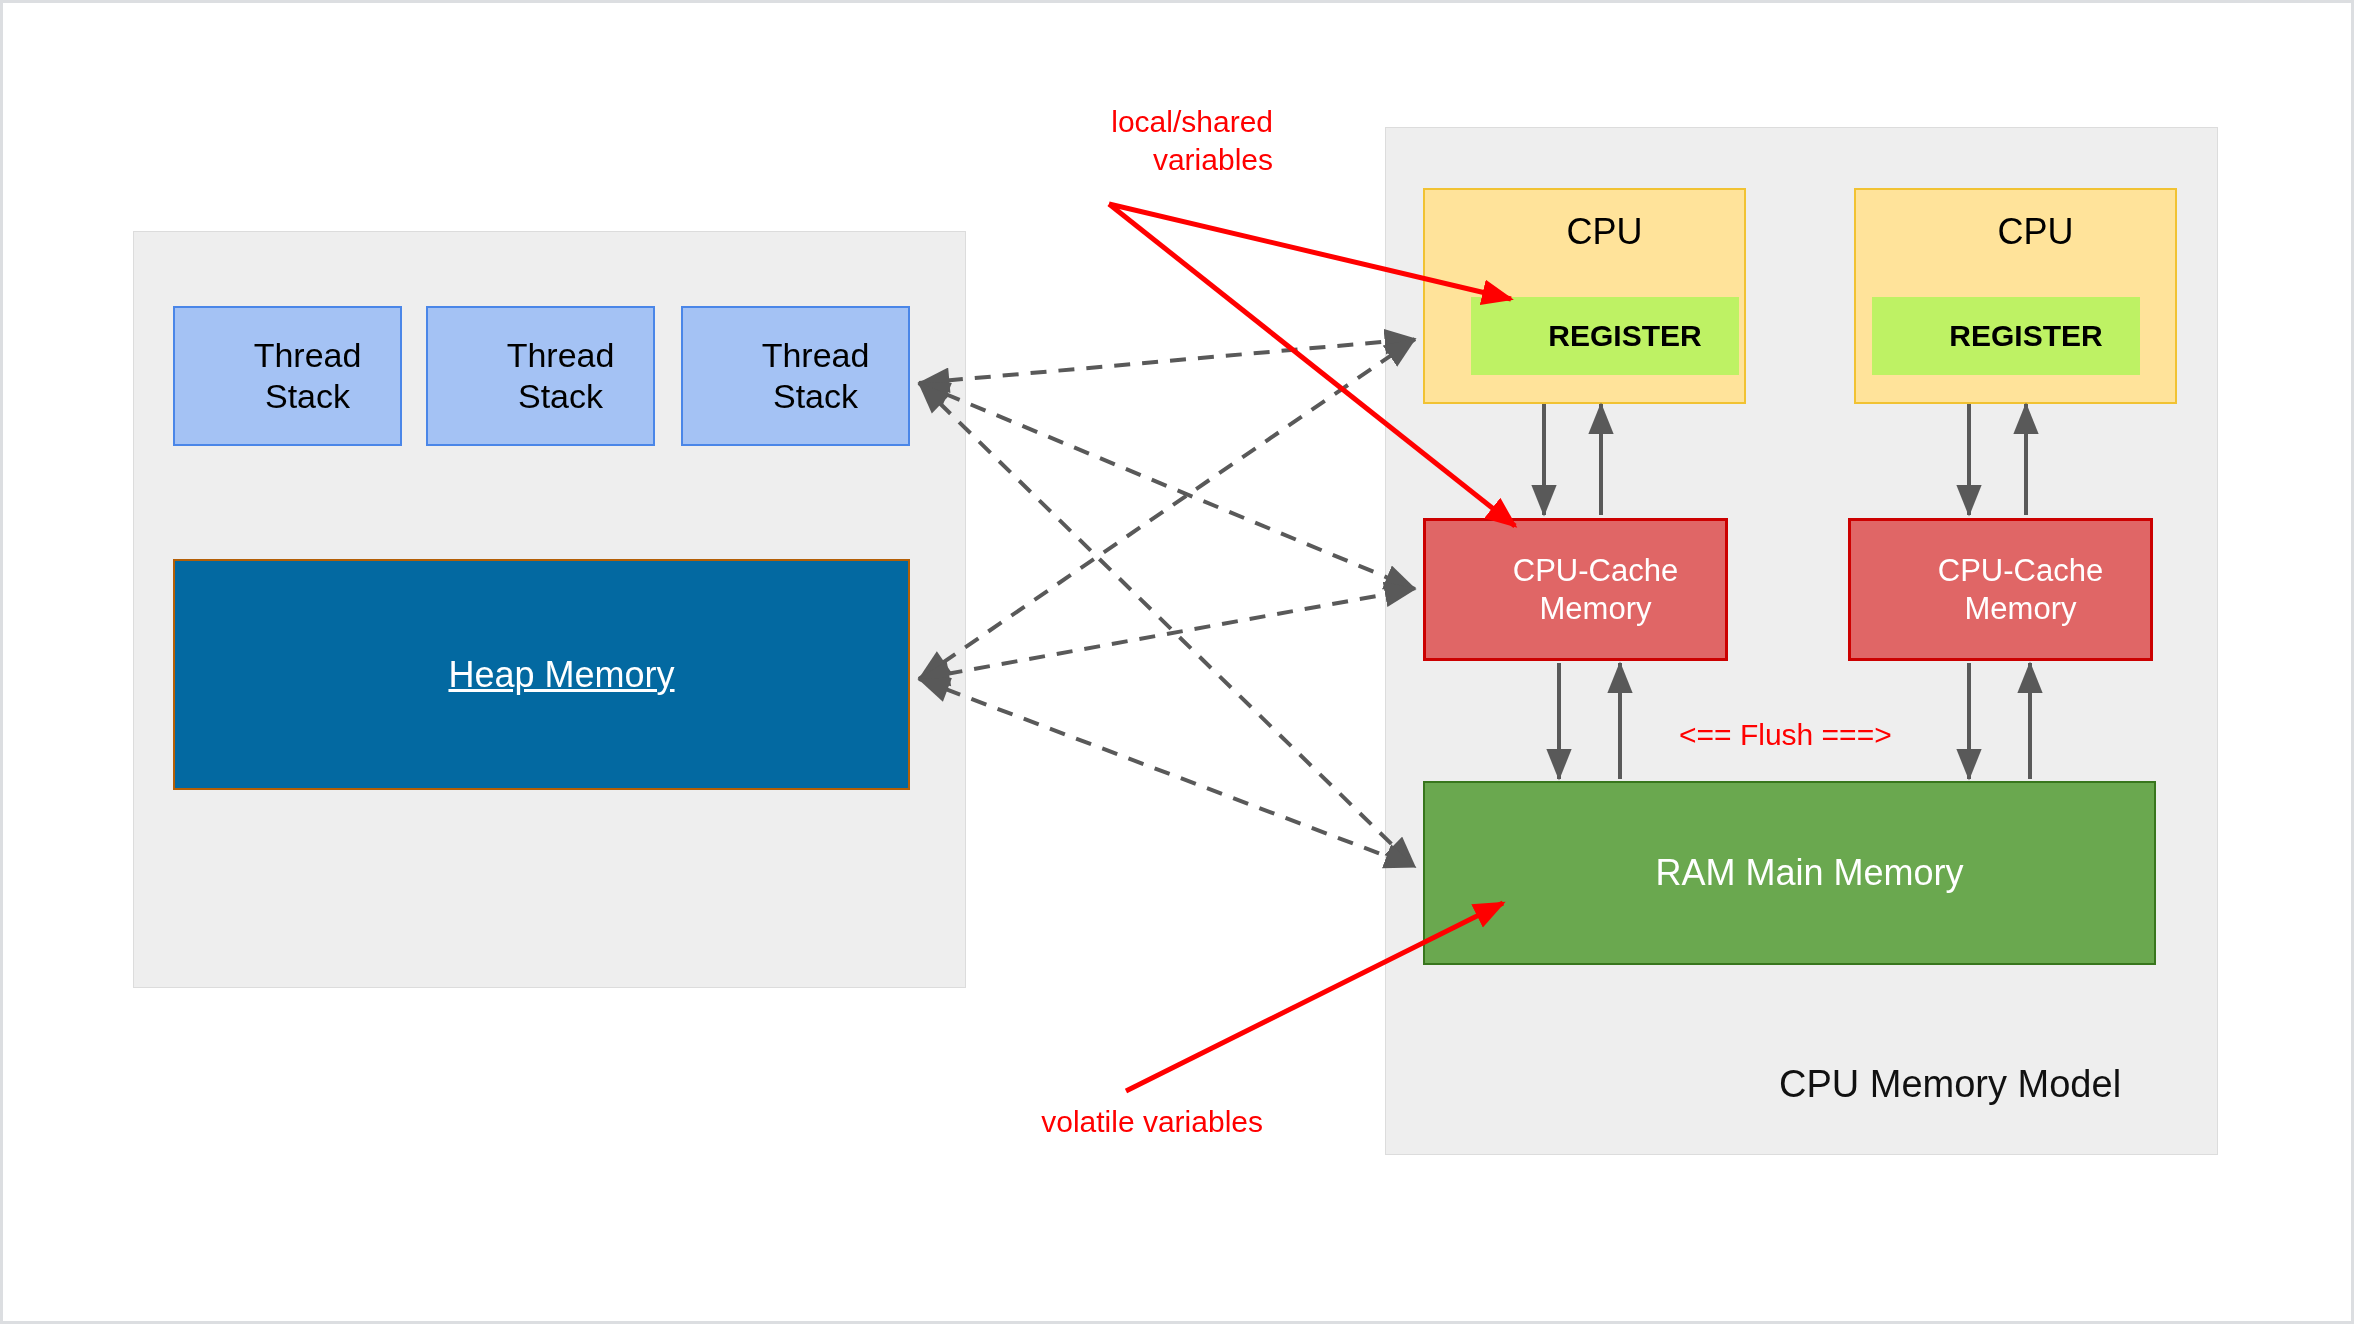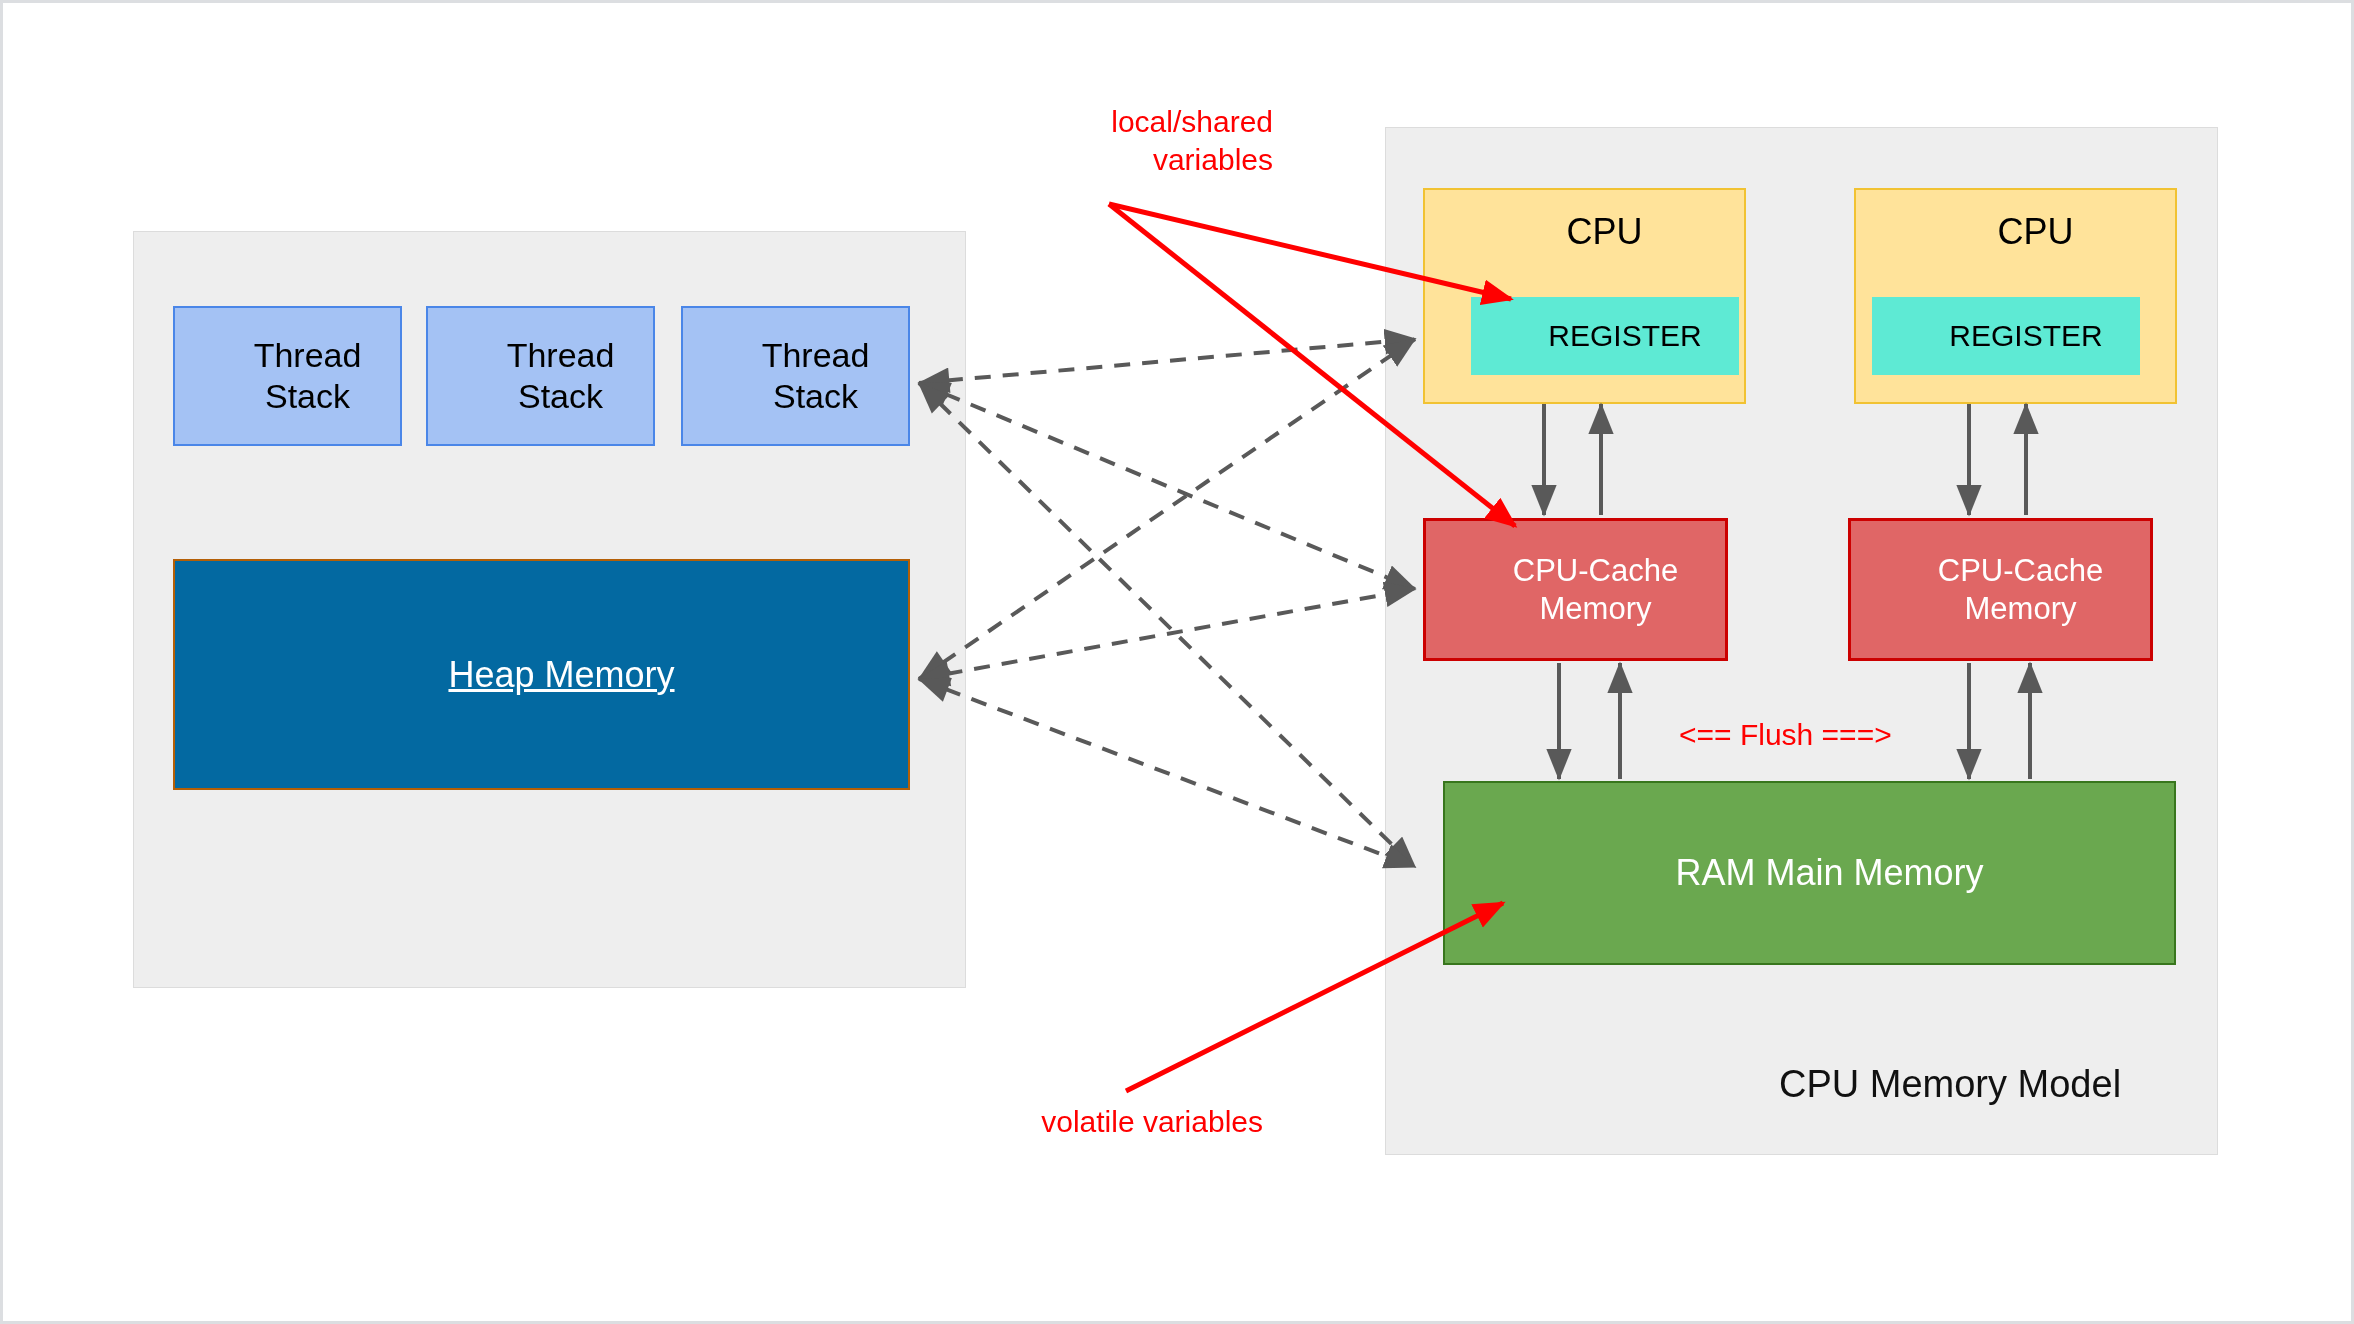--- a/index.html
+++ b/index.html
@@ -54,37 +54,37 @@
   }
   .cpu {
     background: #ffe39a;
     border: 2px solid #f1c232;
     color: #000000;
     font-size: 36px;
     align-items: flex-start;
     padding-top: 20px;
   }
   .register {
-    background: #5eead4;
+    background: #bef264;
     border: none;
     color: #000000;
     font-size: 30px;
+    font-weight: bold;
   }
   .cache {
     background: #e06666;
     border: 3px solid #cc0000;
     color: #ffffff;
     font-size: 31px;
   }
   .ram {
     background: #6aa84f;
     border: 2px solid #38761d;
     color: #ffffff;
     font-size: 36px;
-    margin-left: 20px;
   }
   .annotation {
     position: absolute;
     color: #ff0000;
     font-size: 30px;
     text-align: right;
     white-space: pre-line;
     line-height: 1.25;
   }
   .flush-label {

